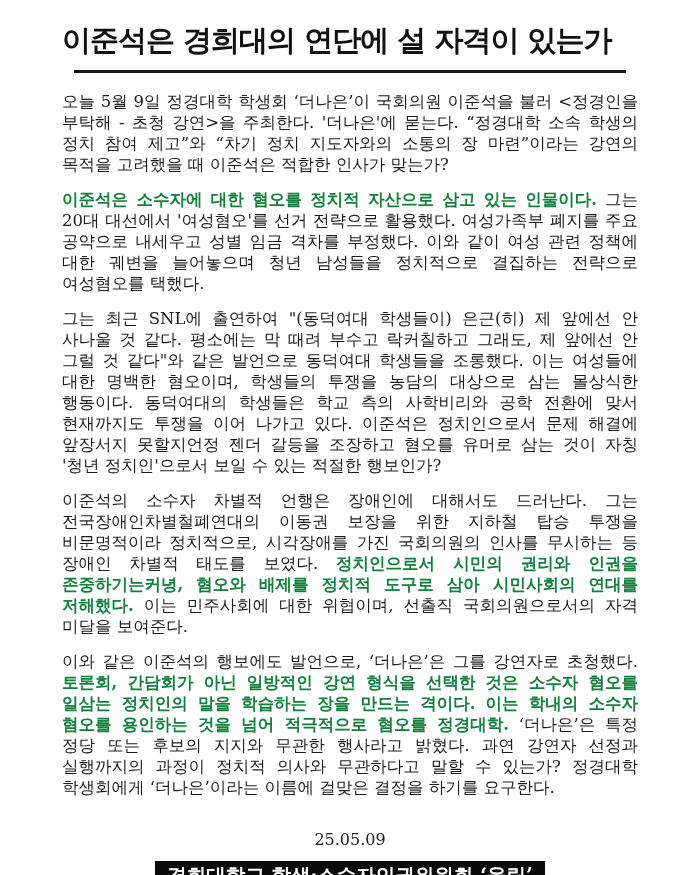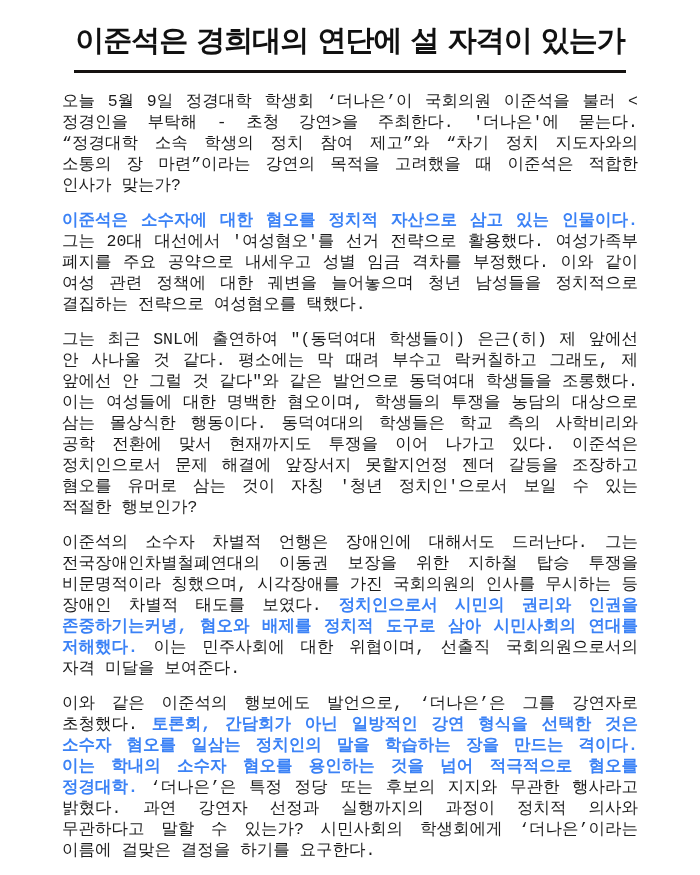--- a/index.html
+++ b/index.html
@@ -18,46 +18,45 @@
     box-sizing: border-box;
     width: 700px;
     height: 875px;
     padding: 16px 62px 0 62px;
   }
   .doc-title {
     margin: 6px 0 0 0;
     font-size: 29px;
     line-height: 36px;
     font-weight: bold;
-    text-align: center;
+    text-align: left;
     letter-spacing: -1px;
     color: #111111;
     white-space: nowrap;
   }
   .title-rule {
     border: none;
     border-top: 3px solid #151210;
     width: 552px;
     margin: 12px auto 0 auto;
   }
   .body-text {
     margin-top: 18px;
   }
   .body-text p {
     margin: 0 0 14px 0;
     font-size: 16.5px;
     line-height: 21px;
     text-align: justify;
     word-break: keep-all;
     color: #1c1c1c;
-    font-family: Liberation Mono, monospace;
   }
   .body-text p .bold {
     font-weight: bold;
-    color: #3b82f6;
+    color: #15803d;
   }
   .doc-date {
     margin-top: 32px;
     text-align: center;
     font-size: 16px;
     line-height: 20px;
     color: #222222;
   }
   .stamp-wrap {
     margin-top: 11px;
@@ -85,23 +84,23 @@
   <hr class="title-rule">
 
   <div class="body-text">
 
     <p><span>오늘 5월 9일 정경대학 학생회 ‘더나은’이 국회의원 이준석을 불러 &lt;정경인을 부탁해 - 초청 강연&gt;을 주최한다. '더나은'에 묻는다. “정경대학 소속 학생의 정치 참여 제고”와 “차기 정치 지도자와의 소통의 장 마련”이라는 강연의 목적을 고려했을 때 이준석은 적합한 인사가 맞는가?</span></p>
 
     <p><span class="bold">이준석은 소수자에 대한 혐오를 정치적 자산으로 삼고 있는 인물이다.</span><span> 그는 20대 대선에서 '여성혐오'를 선거 전략으로 활용했다. 여성가족부 폐지를 주요 공약으로 내세우고 성별 임금 격차를 부정했다. 이와 같이 여성 관련 정책에 대한 궤변을 늘어놓으며 청년 남성들을 정치적으로 결집하는 전략으로 여성혐오를 택했다.</span></p>
 
     <p><span>그는 최근 SNL에 출연하여 "(동덕여대 학생들이) 은근(히) 제 앞에선 안 사나울 것 같다. 평소에는 막 때려 부수고 락커칠하고 그래도, 제 앞에선 안 그럴 것 같다"와 같은 발언으로 동덕여대 학생들을 조롱했다. 이는 여성들에 대한 명백한 혐오이며, 학생들의 투쟁을 농담의 대상으로 삼는 몰상식한 행동이다. 동덕여대의 학생들은 학교 측의 사학비리와 공학 전환에 맞서 현재까지도 투쟁을 이어 나가고 있다. 이준석은 정치인으로서 문제 해결에 앞장서지 못할지언정 젠더 갈등을 조장하고 혐오를 유머로 삼는 것이 자칭 '청년 정치인'으로서 보일 수 있는 적절한 행보인가?</span></p>
 
-    <p><span>이준석의 소수자 차별적 언행은 장애인에 대해서도 드러난다. 그는 전국장애인차별철폐연대의 이동권 보장을 위한 지하철 탑승 투쟁을 비문명적이라 칭했으며, 시각장애를 가진 국회의원의 인사를 무시하는 등 장애인 차별적 태도를 보였다. </span><span class="bold">정치인으로서 시민의 권리와 인권을 존중하기는커녕, 혐오와 배제를 정치적 도구로 삼아 시민사회의 연대를 저해했다.</span><span> 이는 민주사회에 대한 위협이며, 선출직 국회의원으로서의 자격 미달을 보여준다.</span></p>
+    <p><span>이준석의 소수자 차별적 언행은 장애인에 대해서도 드러난다. 그는 전국장애인차별철폐연대의 이동권 보장을 위한 지하철 탑승 투쟁을 비문명적이라 정치적으로, 시각장애를 가진 국회의원의 인사를 무시하는 등 장애인 차별적 태도를 보였다. </span><span class="bold">정치인으로서 시민의 권리와 인권을 존중하기는커녕, 혐오와 배제를 정치적 도구로 삼아 시민사회의 연대를 저해했다.</span><span> 이는 민주사회에 대한 위협이며, 선출직 국회의원으로서의 자격 미달을 보여준다.</span></p>
 
-    <p><span>이와 같은 이준석의 행보에도 발언으로, ‘더나은’은 그를 강연자로 초청했다. </span><span class="bold">토론회, 간담회가 아닌 일방적인 강연 형식을 선택한 것은 소수자 혐오를 일삼는 정치인의 말을 학습하는 장을 만드는 격이다. 이는 학내의 소수자 혐오를 용인하는 것을 넘어 적극적으로 혐오를 정경대학.</span><span> ‘더나은’은 특정 정당 또는 후보의 지지와 무관한 행사라고 밝혔다. 과연 강연자 선정과 실행까지의 과정이 정치적 의사와 무관하다고 말할 수 있는가? 시민사회의 학생회에게 ‘더나은’이라는 이름에 걸맞은 결정을 하기를 요구한다.</span></p>
+    <p><span>이와 같은 이준석의 행보에도 발언으로, ‘더나은’은 그를 강연자로 초청했다. </span><span class="bold">토론회, 간담회가 아닌 일방적인 강연 형식을 선택한 것은 소수자 혐오를 일삼는 정치인의 말을 학습하는 장을 만드는 격이다. 이는 학내의 소수자 혐오를 용인하는 것을 넘어 적극적으로 혐오를 정경대학.</span><span> ‘더나은’은 특정 정당 또는 후보의 지지와 무관한 행사라고 밝혔다. 과연 강연자 선정과 실행까지의 과정이 정치적 의사와 무관하다고 말할 수 있는가? 정경대학 학생회에게 ‘더나은’이라는 이름에 걸맞은 결정을 하기를 요구한다.</span></p>
 
   </div>
 
   <div class="doc-date">25.05.09</div>
 
   <div class="stamp-wrap">
     <span class="stamp">경희대학교 학생·소수자인권위원회 ‘울림’</span>
   </div>
 
 </div>

